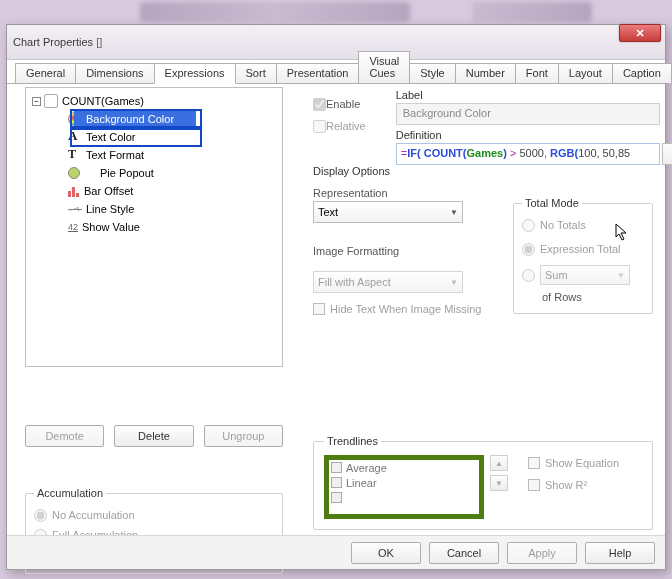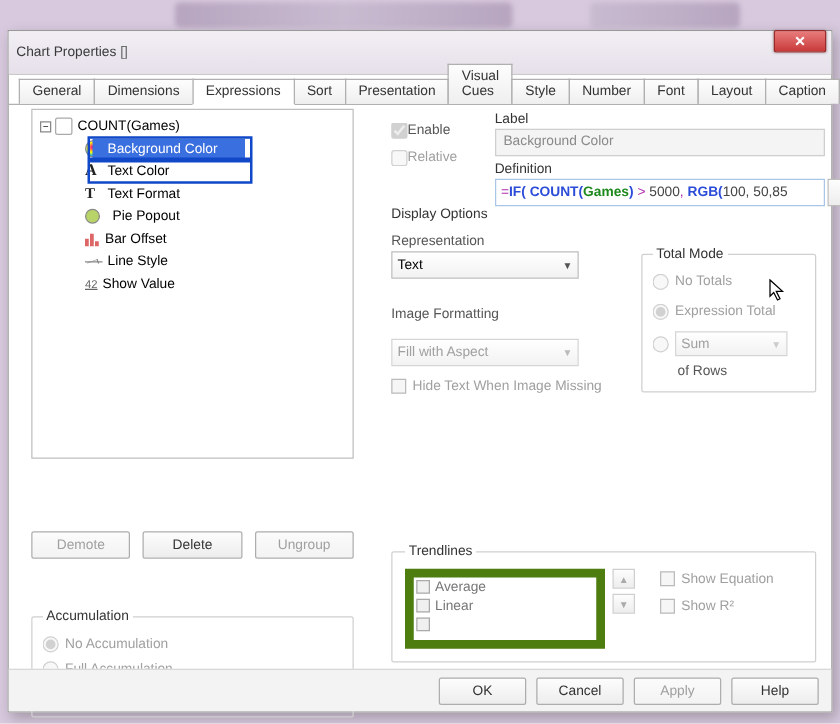--- a/index.html
+++ b/index.html
@@ -97,21 +97,21 @@
   .combo .arrow { font-size:8px; color:#555;}
   .imgfmt { margin-top:22px; width:180px;}
   .chk-line { display:flex; align-items:center; gap:5px; color:#a0a0a0; margin-top:10px;}
   .chk-line .cb { width:12px;height:12px;border:1px solid #bbb;background:#f6f6f6;}
   .totalmode { position:absolute; right:0; top:110px; width:140px;}
   .totalmode fieldset { padding:6px 8px 10px 8px;}
   .cursor-svg { position:absolute; right:126px; top:146px; pointer-events:none;}
   .trend { position:absolute; left:298px; right:4px; top:358px;}
   .trend fieldset{ padding:8px 10px 10px 10px; }
   .trend-list {
-    width:160px; height:64px; border:7px solid #4d7c0f; background:#fff; position:relative;
+    width:160px; height:64px; border:5px solid #4d7c0f; background:#fff; position:relative;
     overflow:hidden;
   }
   .trend-row { display:flex; align-items:center; height:15px; padding:0 2px; gap:4px; color:#777;}
   .trend-row .cb{ width:11px;height:11px;border:1px solid #aaa;background:#f0f0f0;}
   .trend-arrows { position:absolute; left:166px; top:0; width:18px; display:flex; flex-direction:column; gap:4px;}
   .trend-arrows .ab { height:16px; border:1px solid #cfcfcf; background:linear-gradient(#fdfdfd,#ededed); display:flex; align-items:center; justify-content:center; font-size:8px; color:#aaa;}
   .trend-right { position:absolute; left:204px; top:2px;}
   .footer {
     position:absolute; left:0; right:0; bottom:0; height:34px; background:#f3f3f3;
     border-top:1px solid #d8d8d8; display:flex; align-items:center; justify-content:flex-end;
@@ -182,21 +182,21 @@
             <span class="tree-label" style="margin-left:4px;">Text Color</span>
           </div>
           <div class="tree-row">
             <span class="tree-indent child"></span>
             <span class="icon-bg ico-T">T</span>
             <span class="tree-label" style="margin-left:4px;text-align:right;">Text Format</span>
           </div>
           <div class="tree-row">
             <span class="tree-indent child"></span>
             <span class="ico-circle"></span>
-            <span class="tree-label" style="margin-left:10px;">Pie Popout</span>
+            <span class="tree-label" style="margin-left:20px;">Pie Popout</span>
           </div>
           <div class="tree-row">
             <span class="tree-indent child"></span>
             <span class="ico-bar">
                 <span style="height:6px"></span>
                 <span style="height:10px"></span>
                 <span style="height:4px"></span>
               </span>
             <span class="tree-label" style="margin-left:5px;">Bar Offset</span>
           </div>

